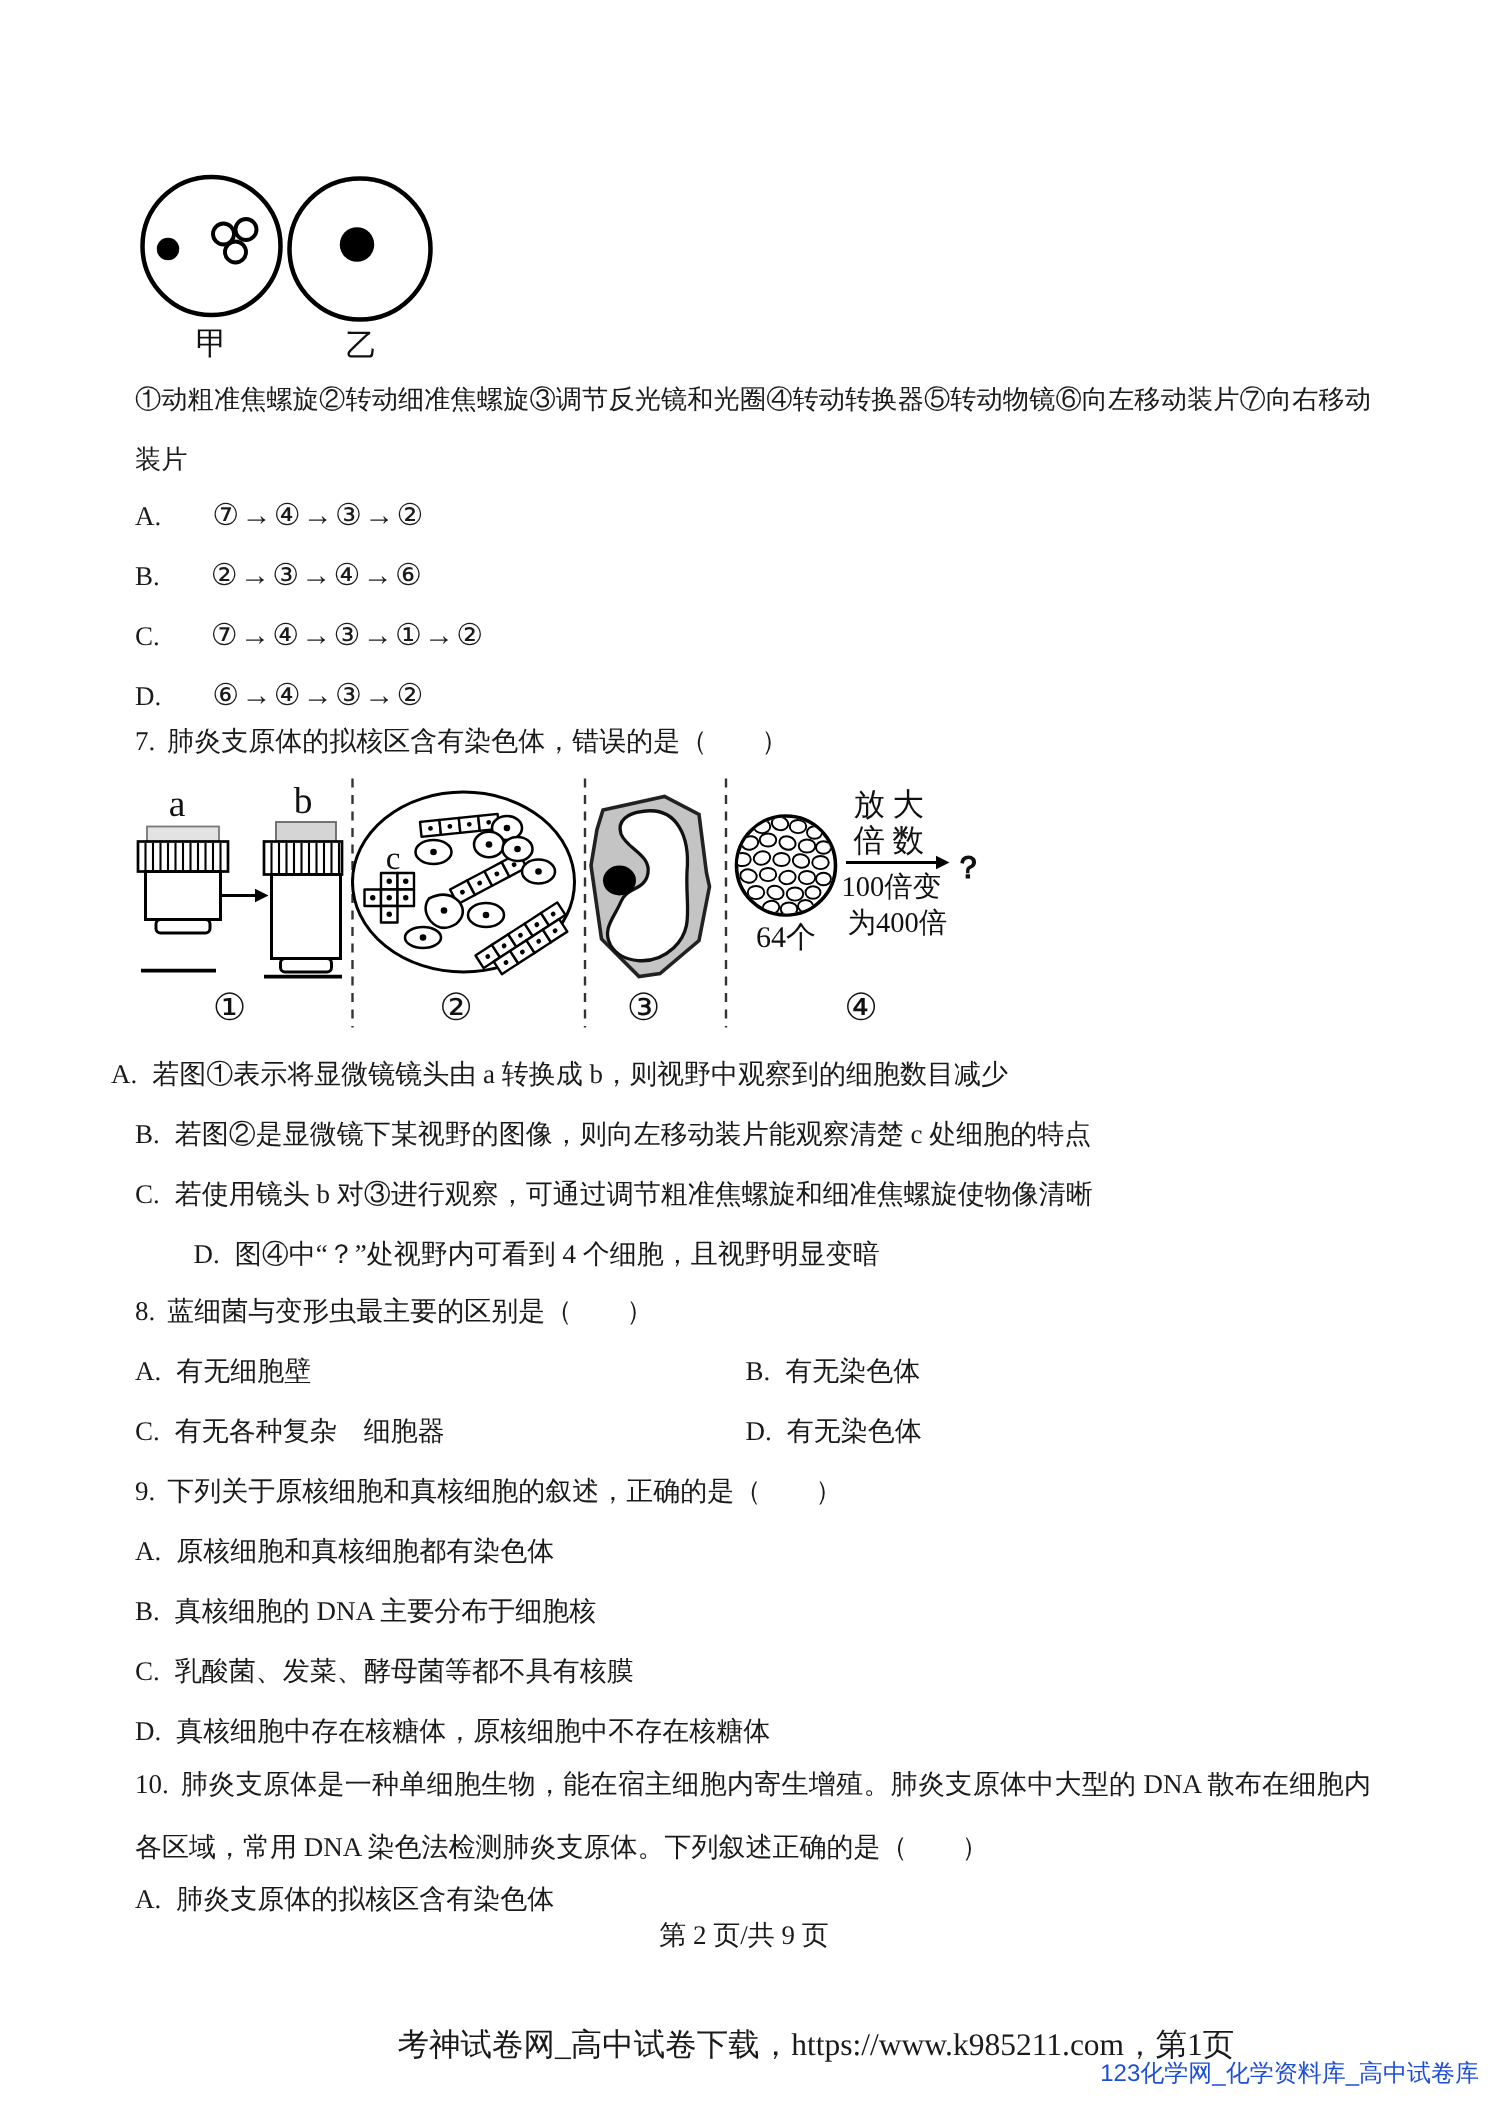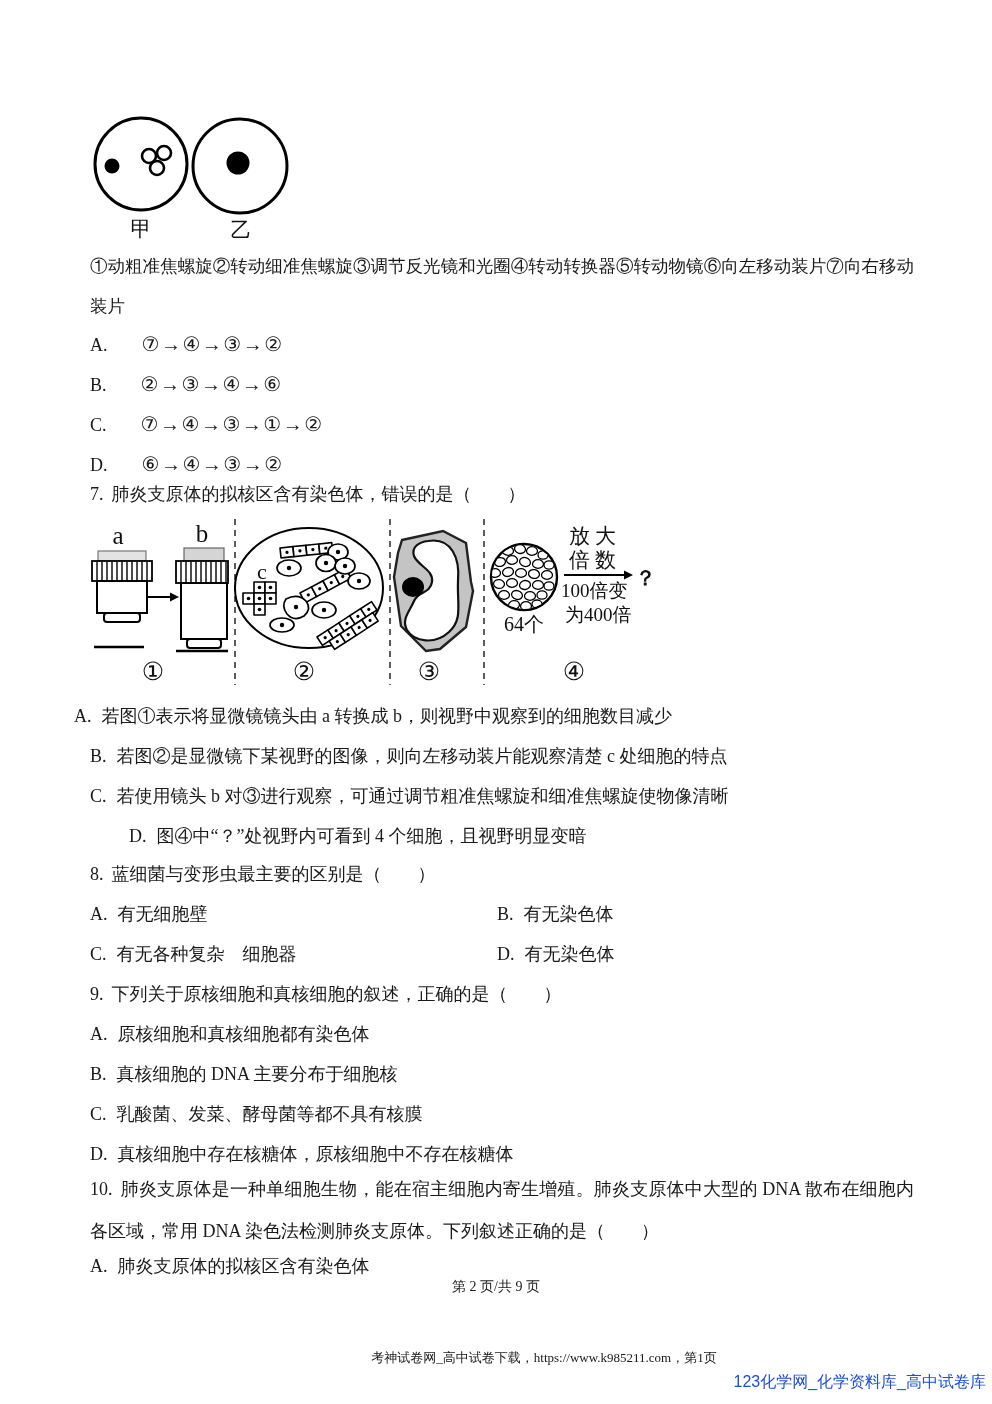--- a/index.html
+++ b/index.html
@@ -304,17 +304,17 @@
     <span class="opt-label">D.</span><span>真核细胞中存在核糖体，原核细胞中不存在核糖体</span>
   </div>
 
   <div class="para para2" style="top:1168px; font-size:18px;">
     <span class="stem-num">10.</span><span>肺炎支原体是一种单细胞生物，能在宿主细胞内寄生增殖。肺炎支原体中大型的 DNA 散布在细胞内各区域，常用 DNA 染色法检测肺炎支原体。下列叙述正确的是（　　）</span>
   </div>
   <div class="line" style="left:90px; top:1253px;">
     <span class="opt-label">A.</span><span>肺炎支原体的拟核区含有染色体</span>
   </div>
 
-  <div class="center-line" style="left:0; width:992px; top:1278px; font-size:14px;">第 2 页/共 9 页</div>
-  <div class="center-line" style="left:96px; width:896px; top:1349px; font-size:13px;">考神试卷网_高中试卷下载，https://www.k985211.com，第1页</div>
+  <div class="center-line" style="left:0; width:992px; top:1278px; font-size:18px;">第 2 页/共 9 页</div>
+  <div class="center-line" style="left:96px; width:896px; top:1349px; font-size:21px;">考神试卷网_高中试卷下载，https://www.k985211.com，第1页</div>
   <div class="watermark">123化学网_化学资料库_高中试卷库</div>
 
 </div>
 
 </body></html>

